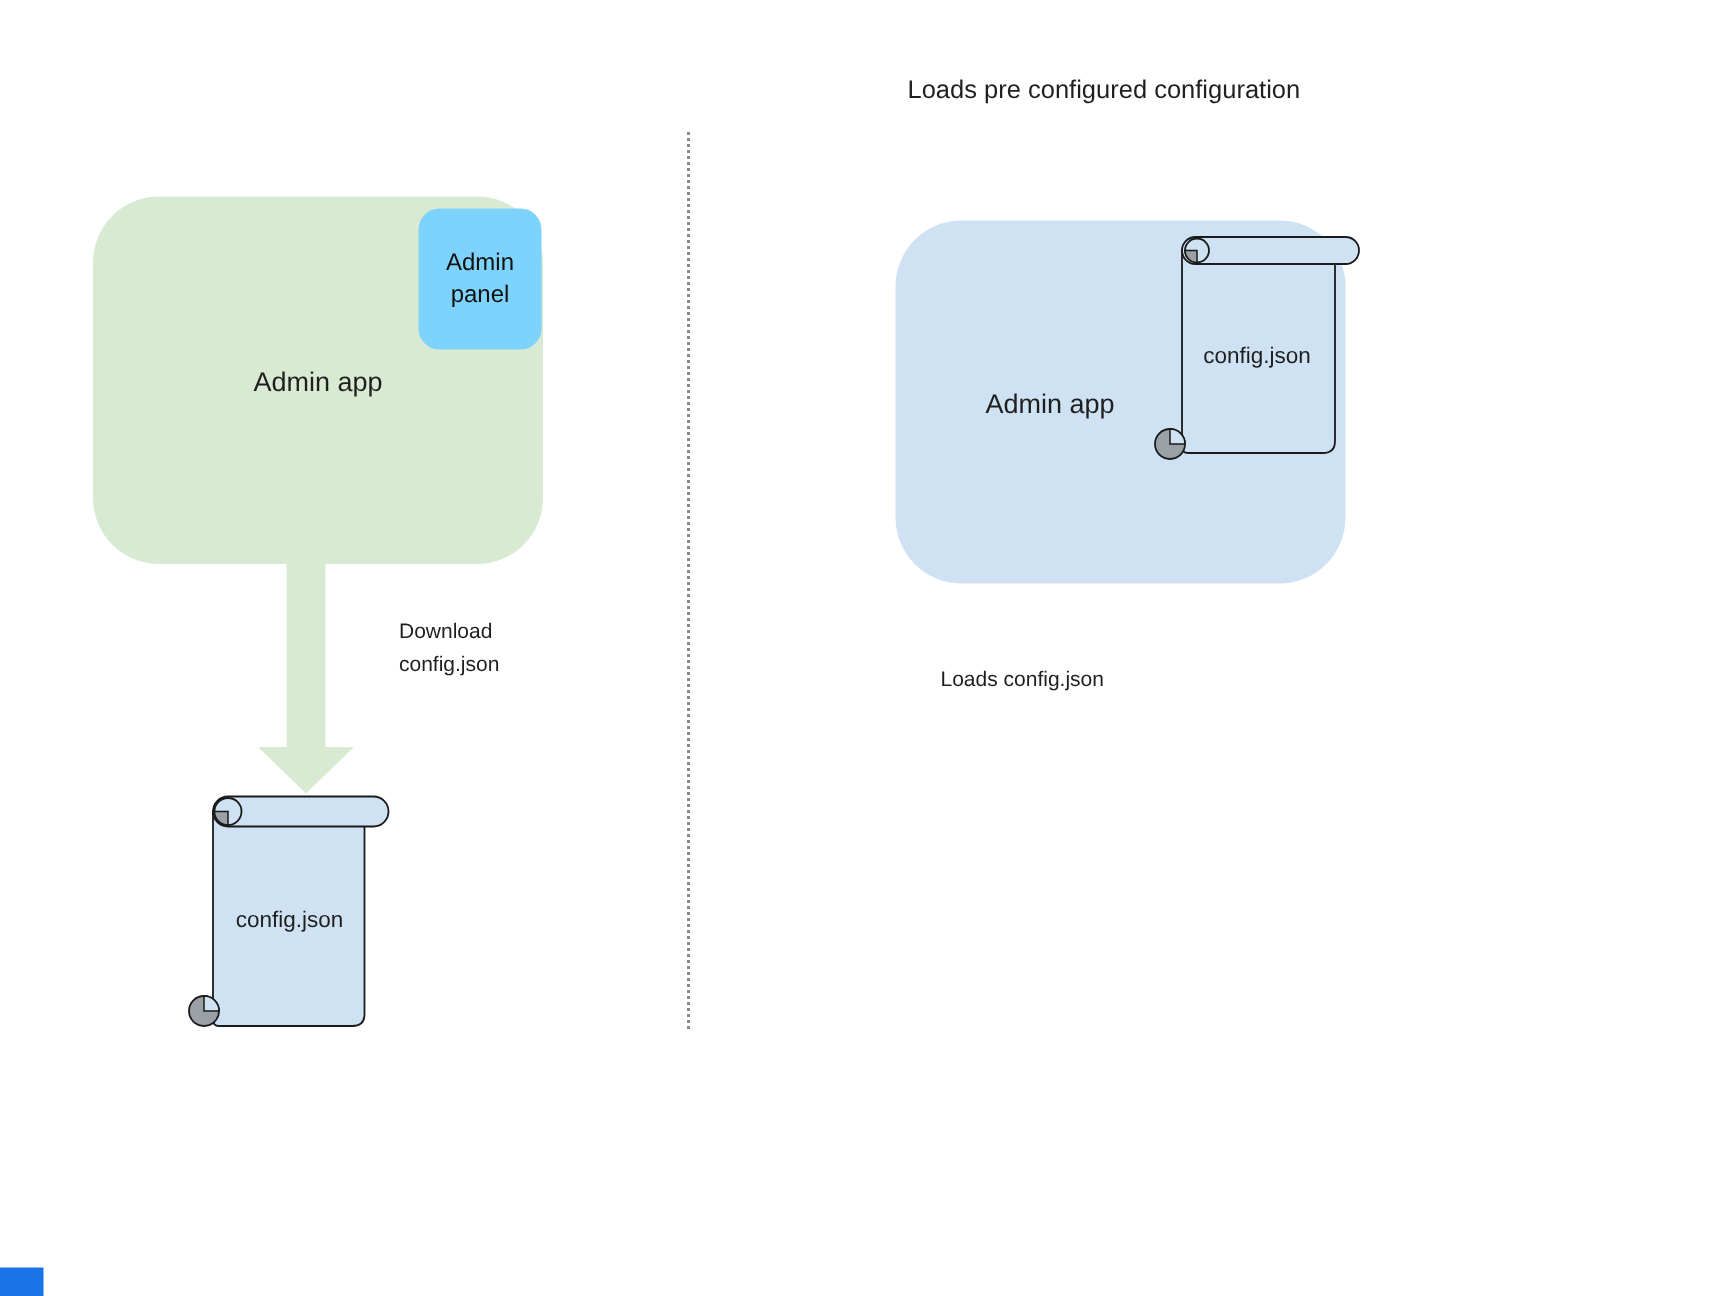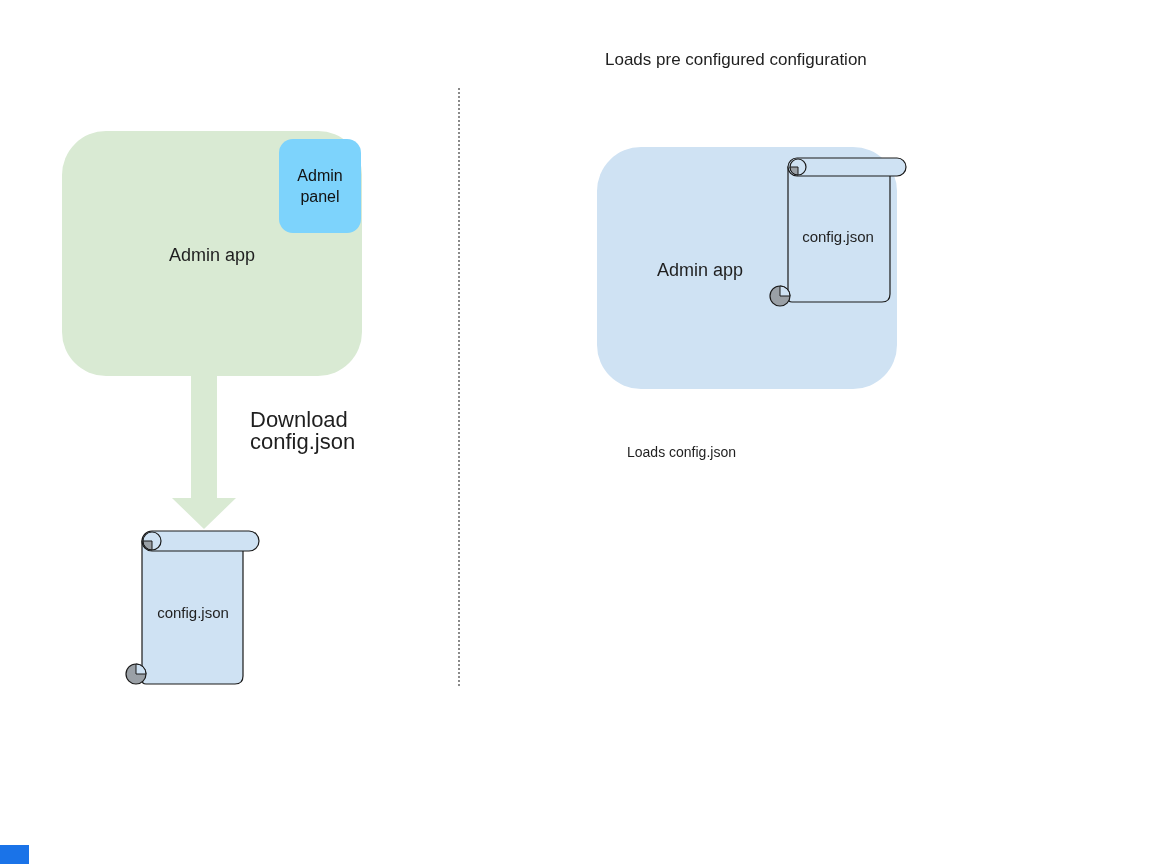--- a/index.html
+++ b/index.html
@@ -58,22 +58,22 @@
     text-align: center;
     font-size: 16px;
     line-height: 21px;
     color: #111;
   }
   #admin-panel-badge .badge-text { width: 60px; }
 
   #download-arrow { left: 170px; top: 373px; }
 
   #download-caption {
-    left: 250px; top: 409px;
-    font-size: 22px;
+    left: 266px; top: 409px;
+    font-size: 14px;
     line-height: 22px;
     color: #1f1f1f;
   }
 
   #loads-caption {
     left: 627px; top: 444px;
     font-size: 14px;
     white-space: nowrap;
     color: #1f1f1f;
   }

